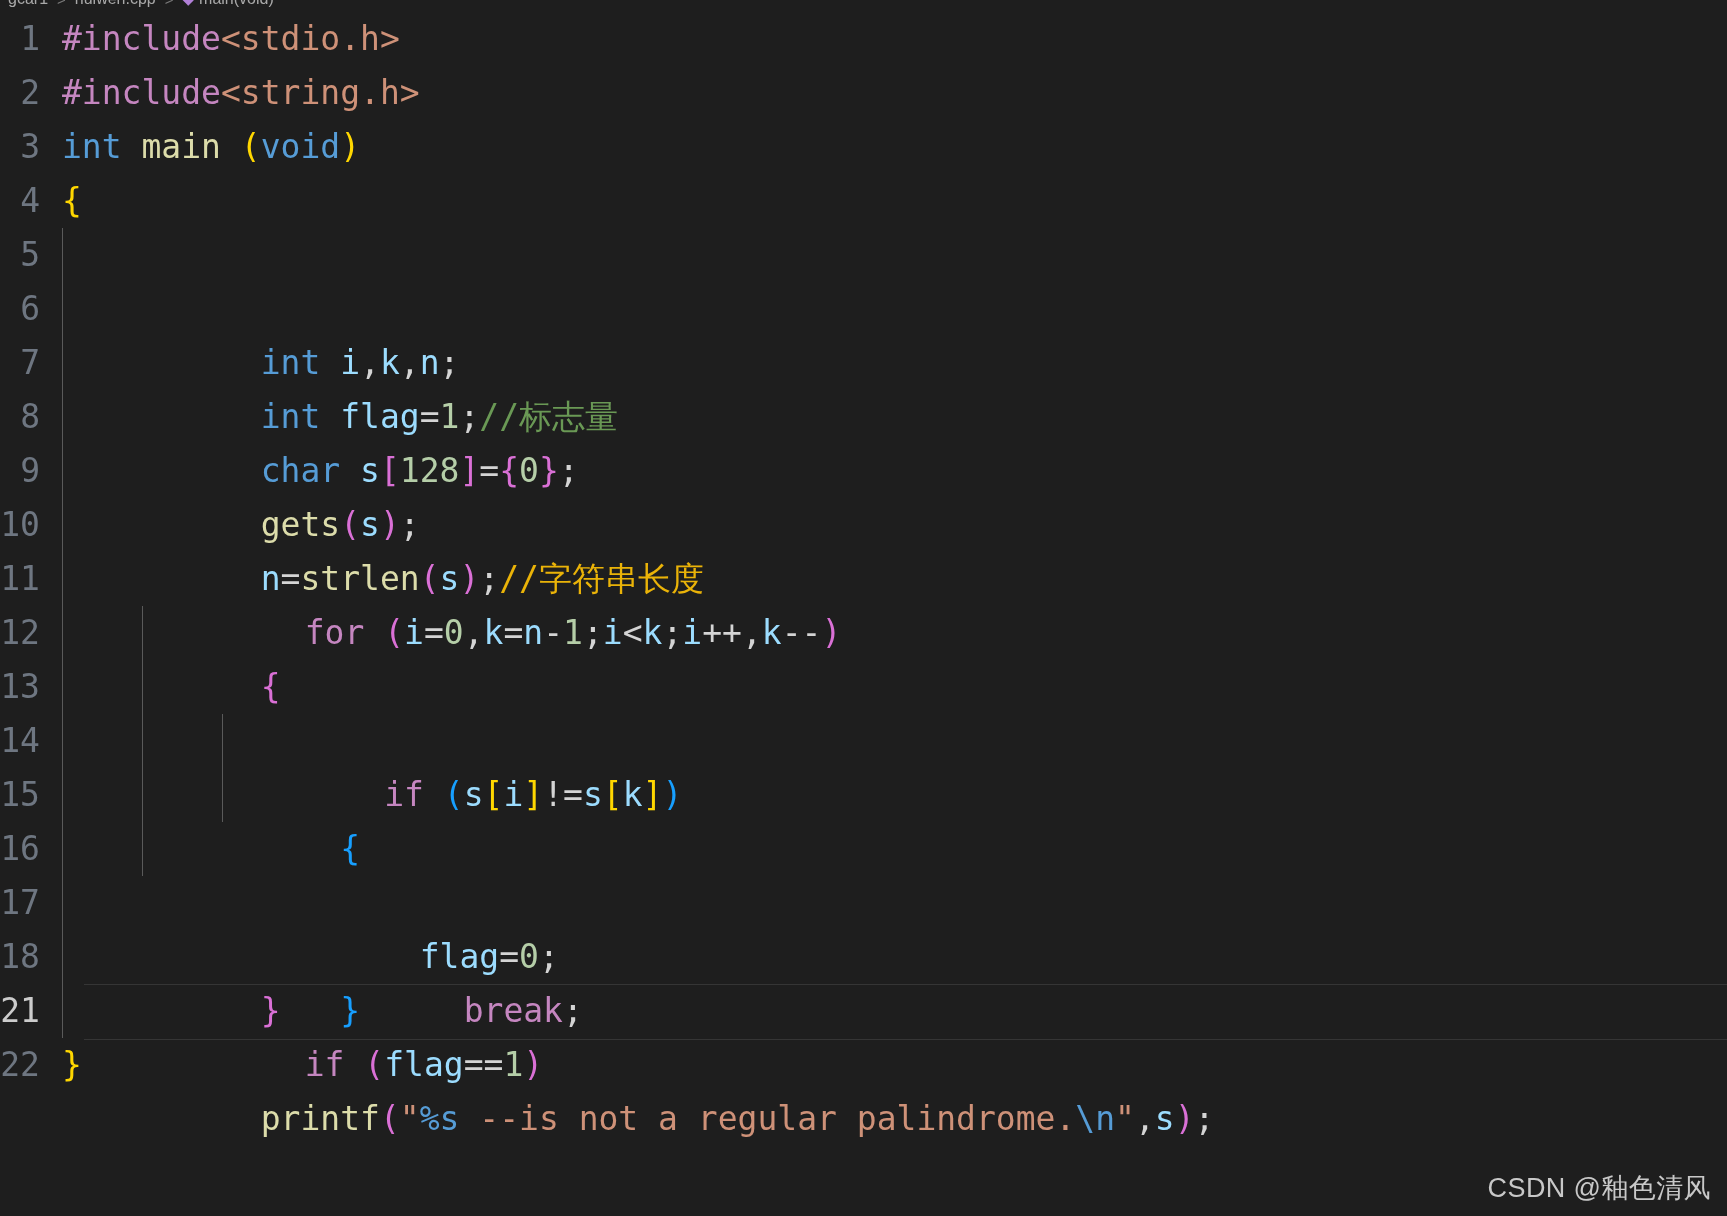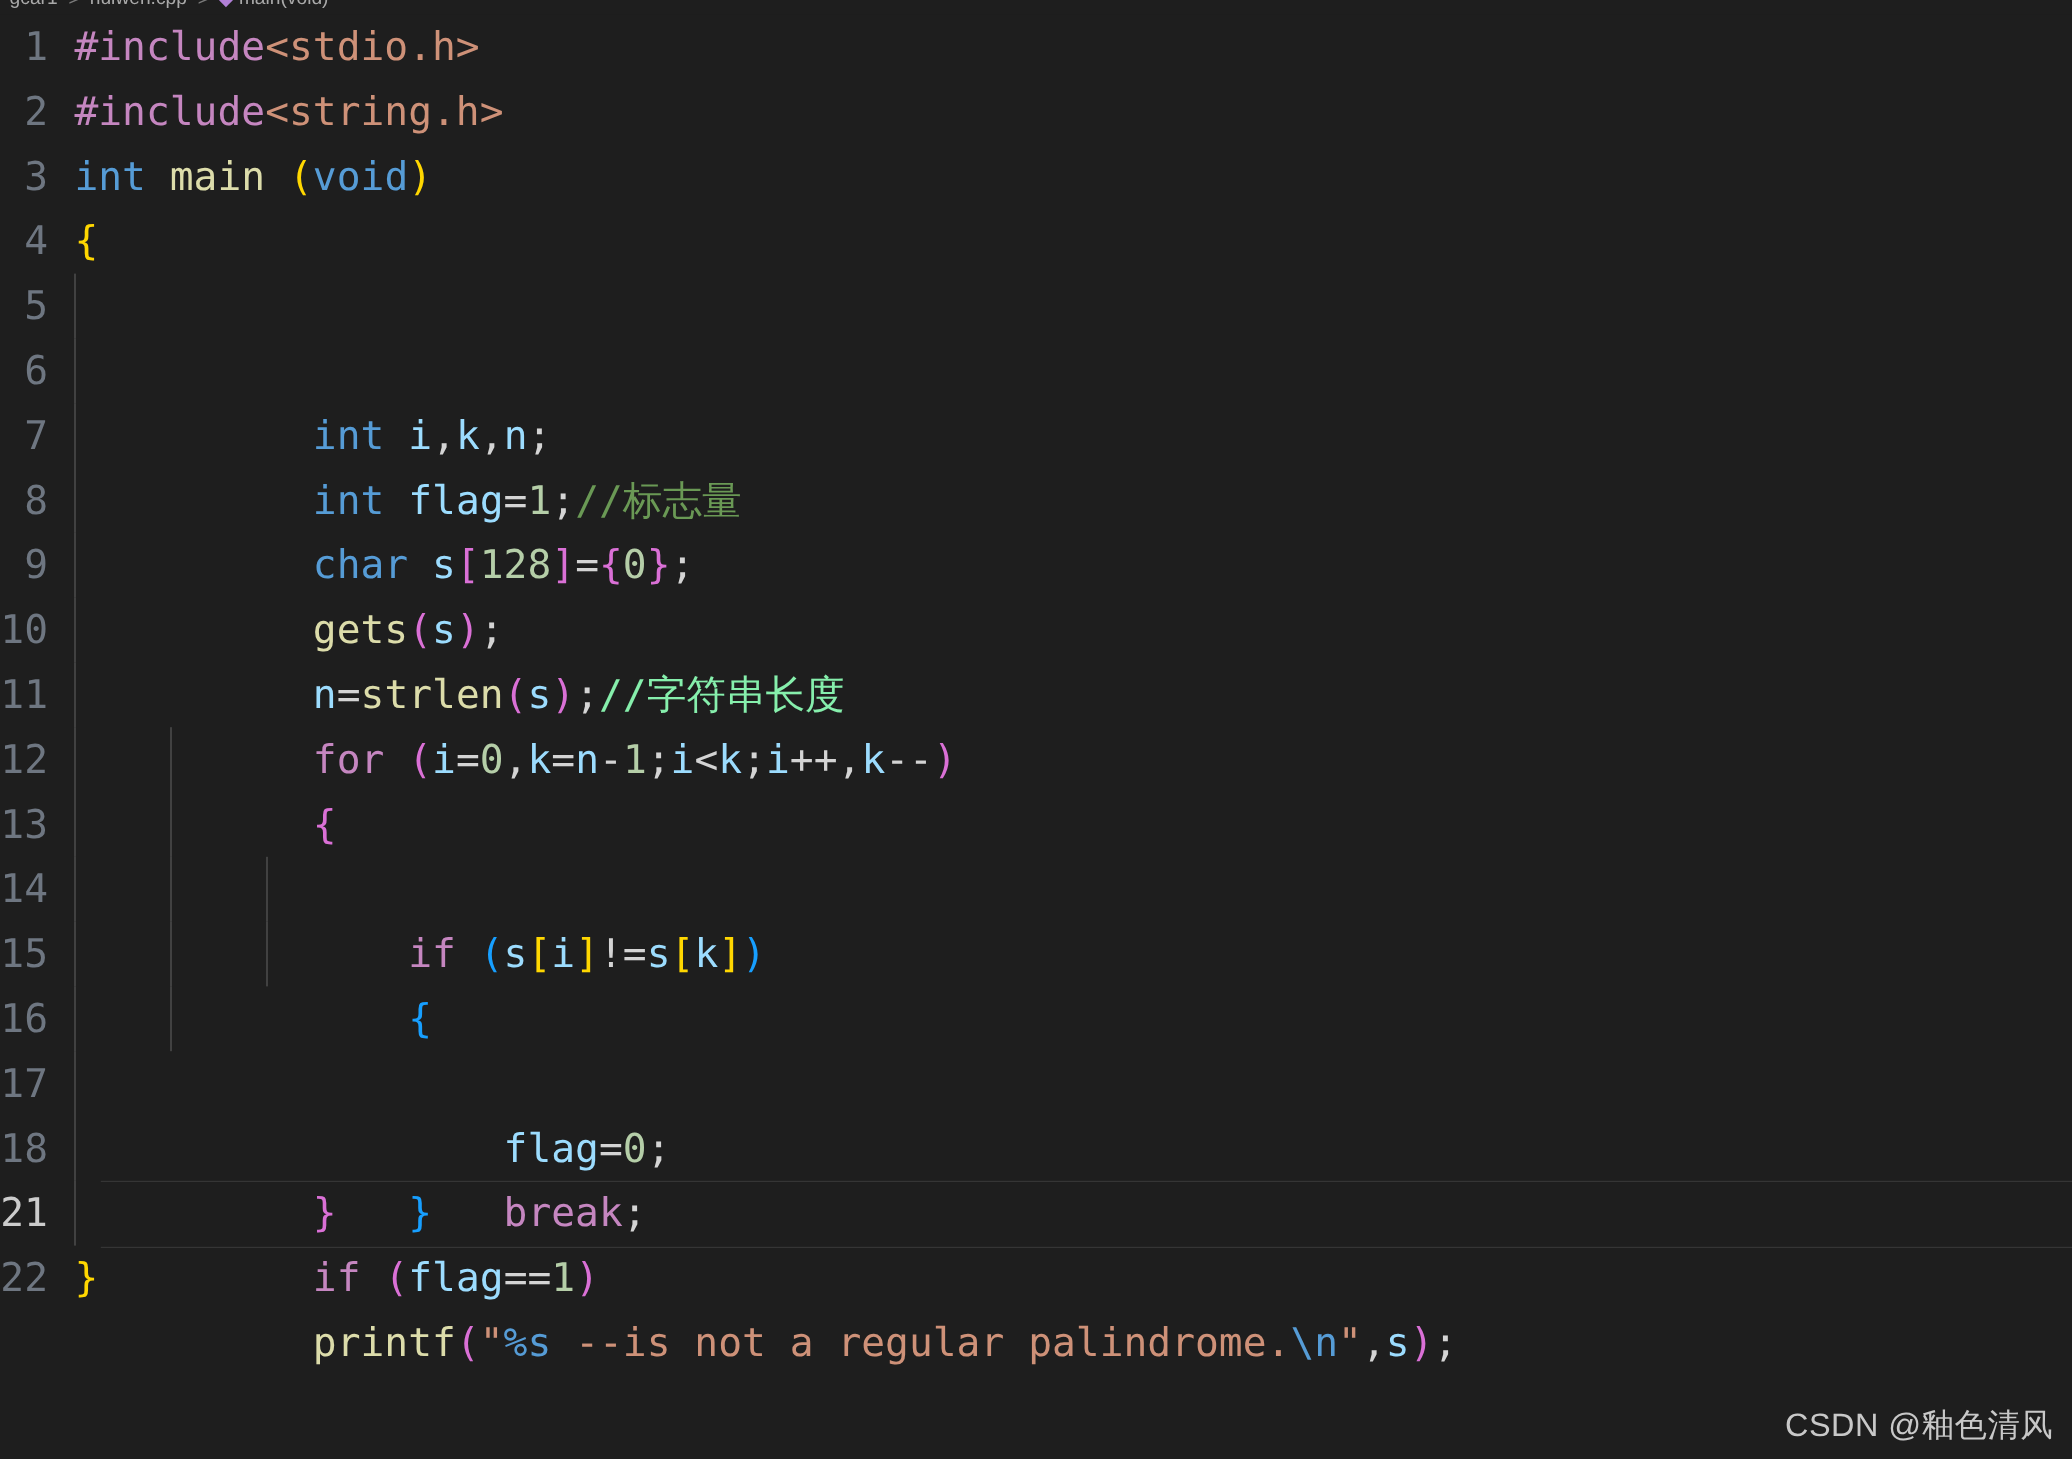--- a/index.html
+++ b/index.html
@@ -104,21 +104,21 @@
     height: 54px;
     background: #5a5a5a;
     pointer-events: none;
   }
   .g1 { left: 0px; }
   .g2 { left: 80px; }
   .g3 { left: 160px; }
 
   
   .kw      { color: #569cd6; }   
-  .ctrl    { color: #c586c0; }   
+  .ctrl    { color: #c586c0; margin-left: 44px; }   
   .pp      { color: #c586c0; }   
   .hdr     { color: #ce9178; }   
   .fn      { color: #dcdcaa; }   
   .var     { color: #9cdcfe; }   
   .num     { color: #b5cea8; }   
   .str     { color: #ce9178; }   
   .fmt     { color: #569cd6; }   
   .op      { color: #d4d4d4; }   
   .b0      { color: #ffd700; }   
   .b1      { color: #da70d6; }   
@@ -195,21 +195,21 @@
     <div class="ln">8</div>
     <div class="code-content">
       <span class="guide g1"></span>
       <span class="op">    </span><span class="fn">gets</span><span class="b1">(</span><span class="var">s</span><span class="b1">)</span><span class="op">;</span></div>
   </div>
 
   <div class="code-line">
     <div class="ln">9</div>
     <div class="code-content">
       <span class="guide g1"></span>
-      <span class="op">    </span><span class="var">n</span><span class="op">=</span><span class="fn">strlen</span><span class="b1">(</span><span class="var">s</span><span class="b1">)</span><span class="op">;</span><span style="color:#86efac">//字符串长度</span></div>
+      <span class="op">    </span><span class="var">n</span><span class="op">=</span><span class="fn">strlen</span><span class="b1">(</span><span class="var">s</span><span class="b1">)</span><span class="op">;</span><span style="color:#eab308">//字符串长度</span></div>
   </div>
 
   <div class="code-line">
     <div class="ln">10</div>
     <div class="code-content">
       <span class="guide g1"></span>
       <span class="op">    </span><span class="ctrl">for</span><span class="op"> </span><span class="b1">(</span><span class="var">i</span><span class="op">=</span><span class="num">0</span><span class="op">,</span><span class="var">k</span><span class="op">=</span><span class="var">n</span><span class="op">-</span><span class="num">1</span><span class="op">;</span><span class="var">i</span><span class="op">&lt;</span><span class="var">k</span><span class="op">;</span><span class="var">i</span><span class="op">++</span><span class="op">,</span><span class="var">k</span><span class="op">--</span><span class="b1">)</span></div>
   </div>
 
   <div class="code-line">

